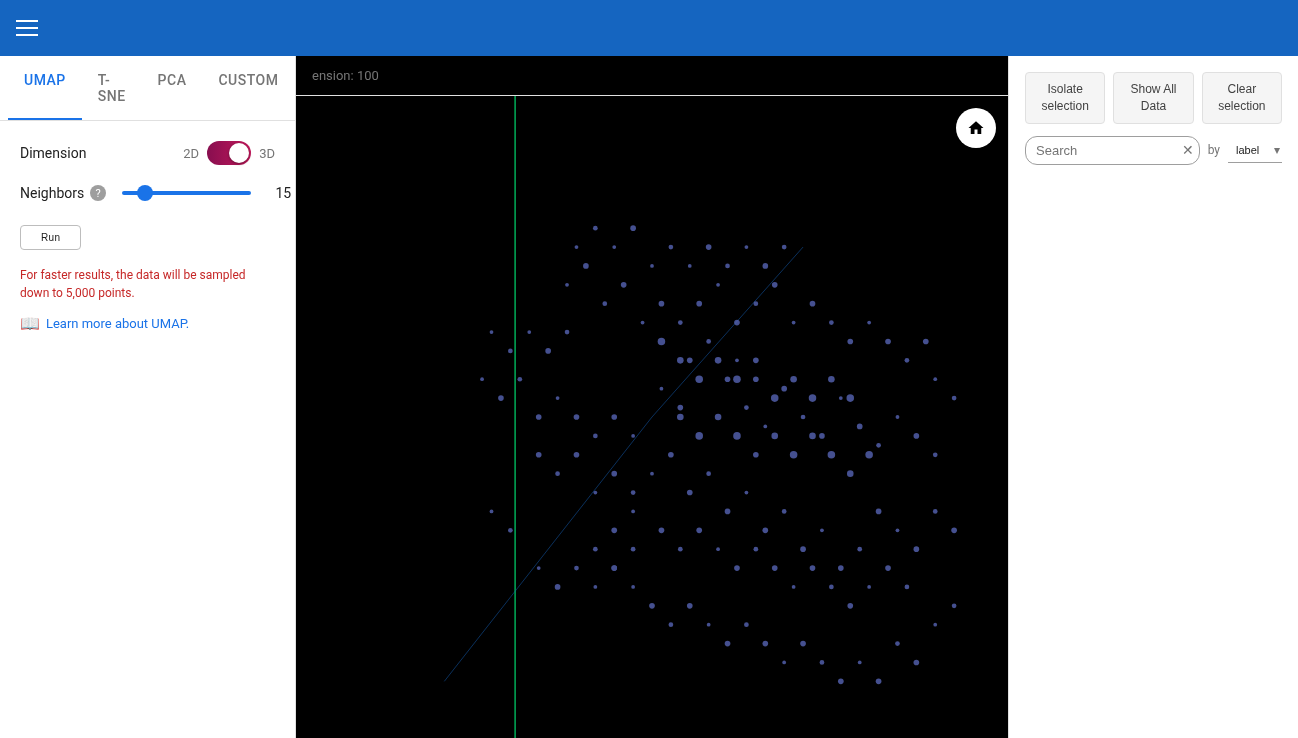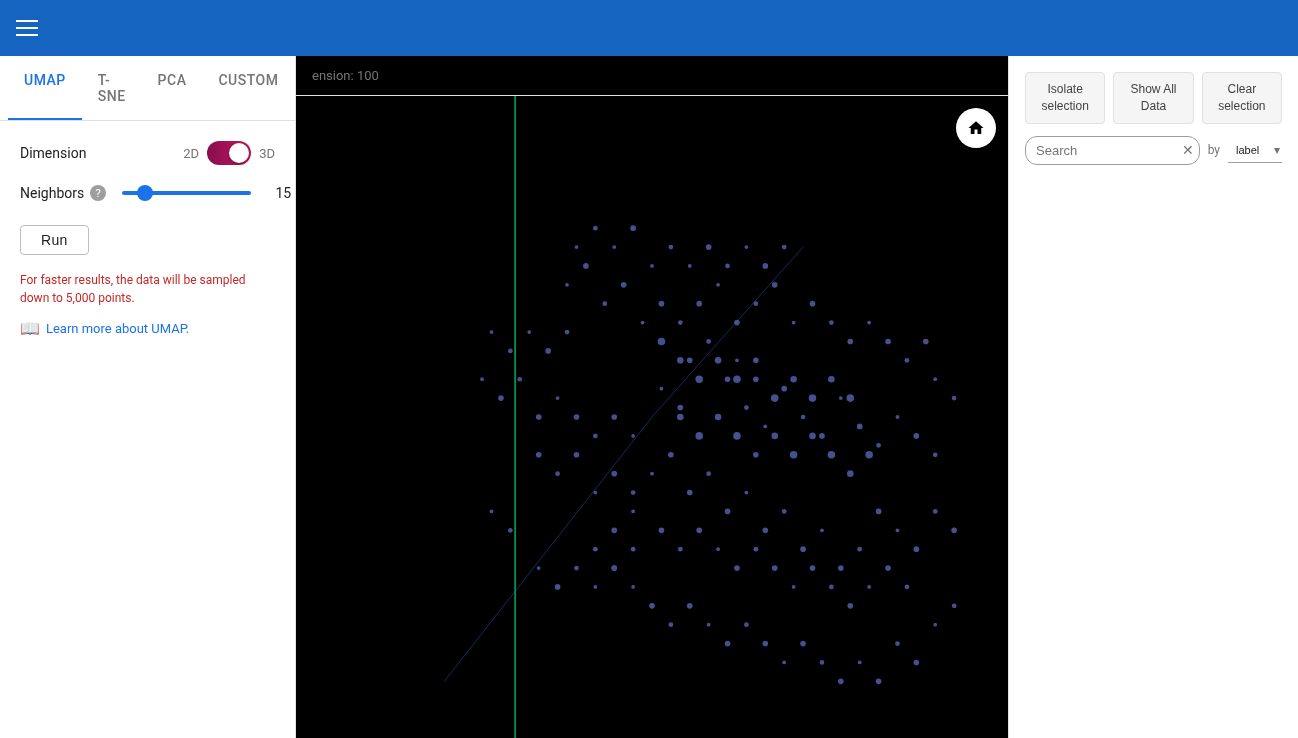--- a/index.html
+++ b/index.html
@@ -167,21 +167,21 @@
       min-width: 24px;
       text-align: right;
     }
 
     
     .run-btn {
       padding: 6px 20px;
       border: 1px solid #bdbdbd;
       background: white;
       border-radius: 4px;
-      font-size: 14px;
+      font-size: 10px;
       font-weight: 500;
       color: #212121;
       cursor: pointer;
       letter-spacing: 0.3px;
     }
 
     .sample-warning {
       font-size: 12px;
       color: #c62828;
       line-height: 1.5;

